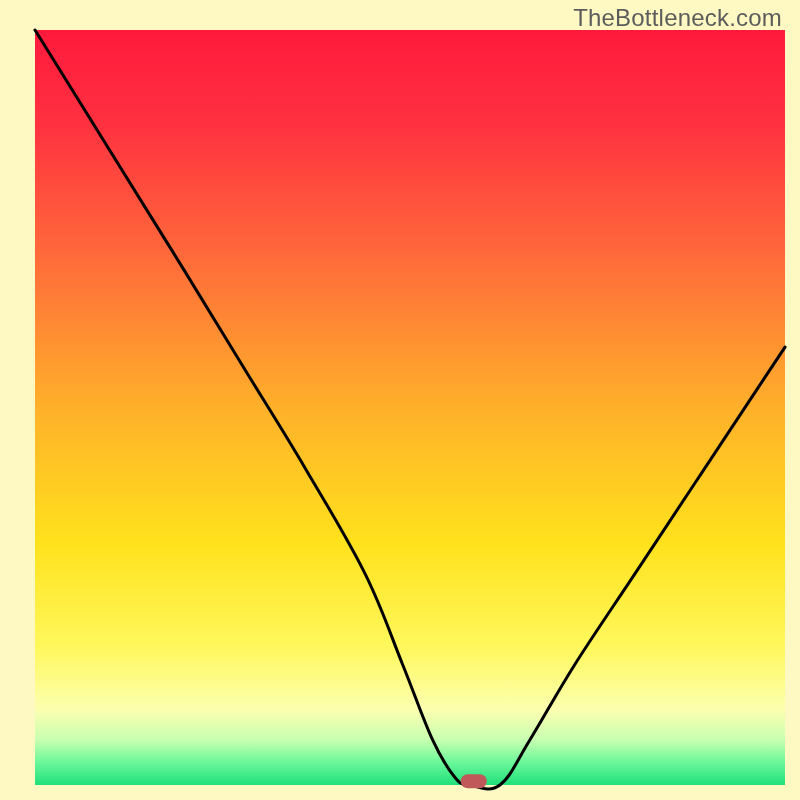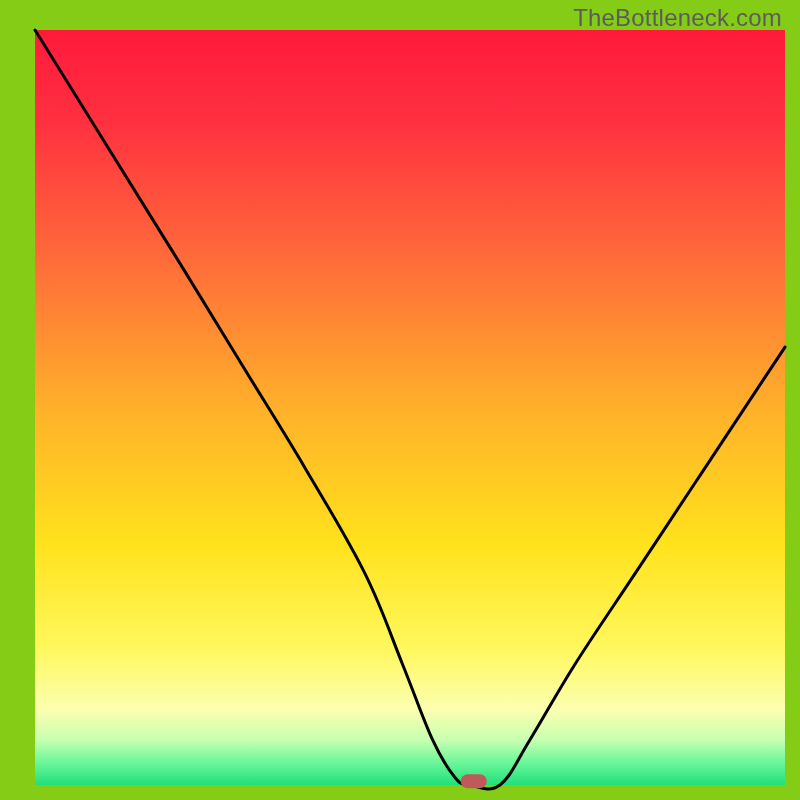--- a/index.html
+++ b/index.html
@@ -8,21 +8,21 @@
     width: 800px;
     height: 800px;
     background: #000;
     overflow: hidden;
     font-family: Arial, Helvetica, sans-serif;
   }
   .frame {
     position: relative;
     width: 800px;
     height: 800px;
-    background: #84cc16;
+    background: #fef9c3;
   }
   .watermark {
     position: absolute;
     top: 4px;
     right: 18px;
     color: #5c5c5c;
     font-size: 24px;
     font-weight: 500;
     letter-spacing: 0.2px;
     z-index: 10;

